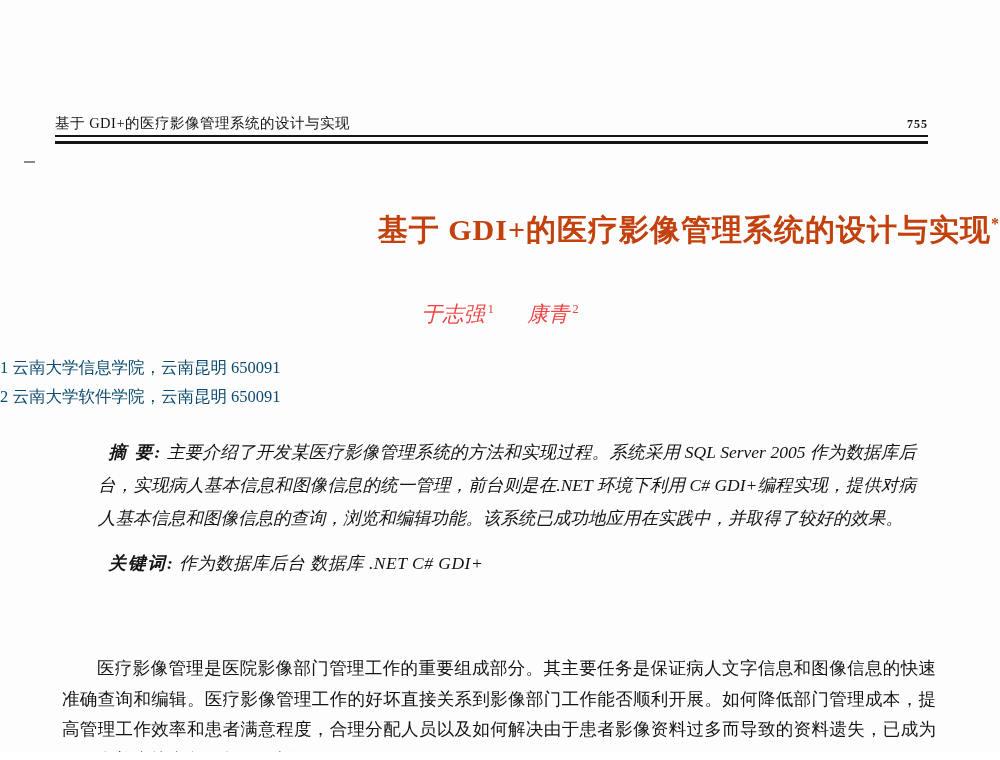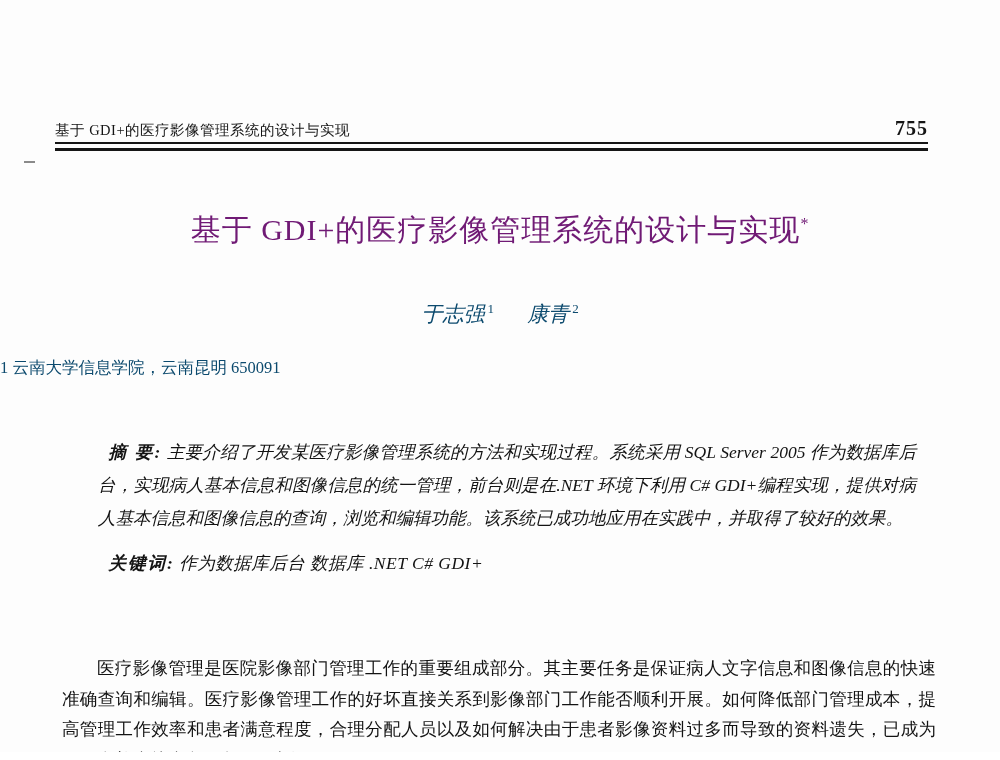--- a/index.html
+++ b/index.html
@@ -18,44 +18,44 @@
   
   .running-header {
     position: absolute; left: 55px; right: 72px; top: 101px;
   }
   .running-header .line1 {
     display: flex; justify-content: space-between; align-items: baseline;
     border-bottom: 2px solid #161616;
     padding-bottom: 2px;
   }
   .running-title { font-size: 14.5px; letter-spacing: 0.5px; }
-  .page-number { font-size: 20px; font-weight: 600; letter-spacing: 1px; margin-top: 16px; }
+  .page-number { font-size: 12px; font-weight: 600; letter-spacing: 1px; margin-top: 16px; }
   .thick-rule {
     height: 3px; background: #161616; margin-top: 4px;
   }
   
   .artifact-dash {
     position: absolute; left: 24px; top: 161px;
     width: 11px; height: 2px; background: #8a8a8a;
   }
   
   .paper-title {
     position: absolute; top: 190px; left: 0; width: 100%;
-    text-align: center;
-    font-size: 30px; font-weight: 400;
+    text-align: right;
+    font-size: 30px; font-weight: 700;
     letter-spacing: 1px;
-    color: #701a75;
+    color: #c2410c;
   }
   .paper-title sup { font-size: 16px; vertical-align: super; }
   
   .authors {
     position: absolute; top: 300px; left: 0; width: 100%;
     text-align: center;
     font-size: 21px; font-style: italic;
-    color: #0c4a6e;
+    color: #ef4444;
   }
   .authors .author { margin: 0 14px; }
   .authors sup { font-size: 13px; font-style: normal; margin-left: 3px; }
   
   .affiliations {
     position: absolute; top: 353px; left: 0; width: 100%;
     font-size: 16.5px; line-height: 29px;
     color: #0c4a6e;
   }
   
@@ -104,20 +104,21 @@
 
   <h1 class="paper-title"><span>基于 GDI+的医疗影像管理系统的设计与实现</span><sup>*</sup></h1>
 
   <div class="authors">
     <span class="author"><span>于志强</span><sup>1</sup></span>
     <span class="author"><span>康青</span><sup>2</sup></span>
   </div>
 
   <div class="affiliations">
     <div>1 云南大学信息学院，云南昆明 650091</div>
+    <div>2 云南大学软件学院，云南昆明 650091</div>
   </div>
 
   <div class="abstract-block">
     <p class="abstract-para"><b>摘 要:</b> <span>主要介绍了开发某医疗影像管理系统的方法和实现过程。系统采用 SQL Server 2005 作为数据库后台，实现病人基本信息和图像信息的统一管理，前台则是在.NET 环境下利用 C# GDI+编程实现，提供对病人基本信息和图像信息的查询，浏览和编辑功能。该系统已成功地应用在实践中，并取得了较好的效果。</span></p>
     <p class="keywords-para"><b>关键词:</b> <span class="kw-text">作为数据库后台 数据库 .NET C# GDI+</span></p>
   </div>
 
 
   <div class="body-text">
     <p>医疗影像管理是医院影像部门管理工作的重要组成部分。其主要任务是保证病人文字信息和图像信息的快速准确查询和编辑。医疗影像管理工作的好坏直接关系到影像部门工作能否顺利开展。如何降低部门管理成本，提高管理工作效率和患者满意程度，合理分配人员以及如何解决由于患者影像资料过多而导致的资料遗失，已成为管理者普遍关注和思考的热点问题。</p>

